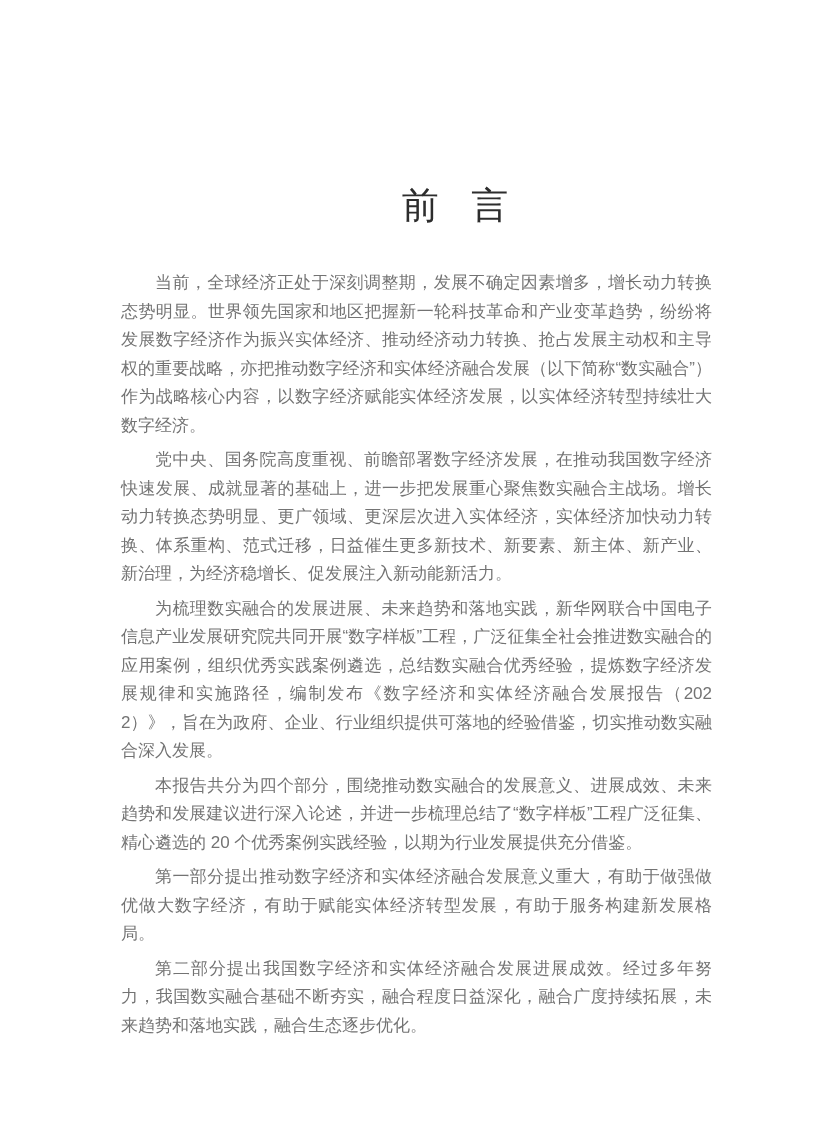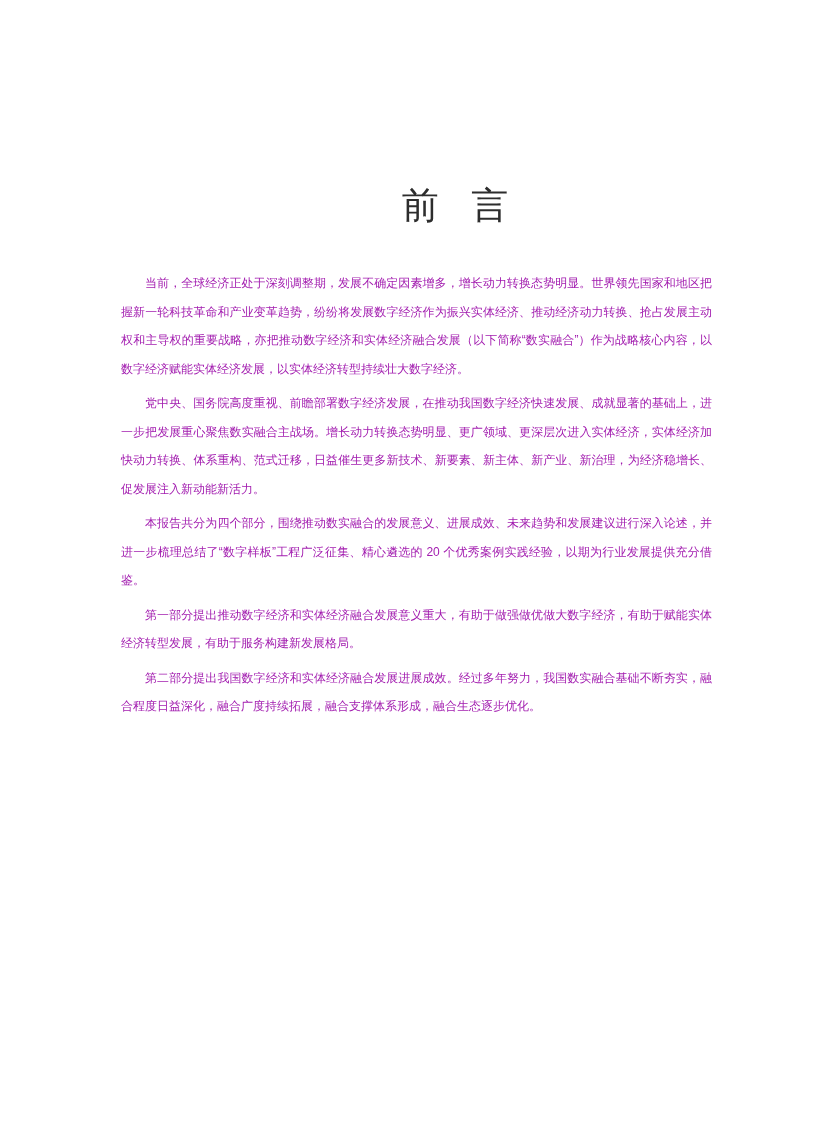--- a/index.html
+++ b/index.html
@@ -29,37 +29,38 @@
     letter-spacing: 3px;
     word-spacing: 16px;
     font-family: "Liberation Sans", "DejaVu Sans", sans-serif;
     padding-left: 40px;
   }
   .doc-body {
     position: absolute;
     top: 269px;
     left: 121px;
     width: 591px;
-    color: #a21caf;
-    font-size: 12px;
+    color: #737373;
+    font-size: 17px;
     line-height: 28.5px;
     text-align: justify;
   }
   .para {
     margin: 0 0 6px 0;
     text-indent: 2em;
     word-break: break-all;
   }
 </style>
 </head>
 <body>
 
 <div class="page">
   <h1 class="doc-title">前 言</h1>
 
   <div class="doc-body">
     <p class="para">当前，全球经济正处于深刻调整期，发展不确定因素增多，增长动力转换态势明显。世界领先国家和地区把握新一轮科技革命和产业变革趋势，纷纷将发展数字经济作为振兴实体经济、推动经济动力转换、抢占发展主动权和主导权的重要战略，亦把推动数字经济和实体经济融合发展（以下简称“数实融合”）作为战略核心内容，以数字经济赋能实体经济发展，以实体经济转型持续壮大数字经济。</p>
     <p class="para">党中央、国务院高度重视、前瞻部署数字经济发展，在推动我国数字经济快速发展、成就显著的基础上，进一步把发展重心聚焦数实融合主战场。增长动力转换态势明显、更广领域、更深层次进入实体经济，实体经济加快动力转换、体系重构、范式迁移，日益催生更多新技术、新要素、新主体、新产业、新治理，为经济稳增长、促发展注入新动能新活力。</p>
+    <p class="para">为梳理数实融合的发展进展、未来趋势和落地实践，新华网联合中国电子信息产业发展研究院共同开展“数字样板”工程，广泛征集全社会推进数实融合的应用案例，组织优秀实践案例遴选，总结数实融合优秀经验，提炼数字经济发展规律和实施路径，编制发布《数字经济和实体经济融合发展报告（2022）》，旨在为政府、企业、行业组织提供可落地的经验借鉴，切实推动数实融合深入发展。</p>
     <p class="para">本报告共分为四个部分，围绕推动数实融合的发展意义、进展成效、未来趋势和发展建议进行深入论述，并进一步梳理总结了“数字样板”工程广泛征集、精心遴选的 20 个优秀案例实践经验，以期为行业发展提供充分借鉴。</p>
     <p class="para">第一部分提出推动数字经济和实体经济融合发展意义重大，有助于做强做优做大数字经济，有助于赋能实体经济转型发展，有助于服务构建新发展格局。</p>
-    <p class="para">第二部分提出我国数字经济和实体经济融合发展进展成效。经过多年努力，我国数实融合基础不断夯实，融合程度日益深化，融合广度持续拓展，融合支撑体系形成，融合生态逐步优化。</p>
+    <p class="para">第二部分提出我国数字经济和实体经济融合发展进展成效。经过多年努力，我国数实融合基础不断夯实，融合程度日益深化，融合广度持续拓展，未来趋势和落地实践，融合生态逐步优化。</p>
   </div>
 </div>
 
 </body></html>

